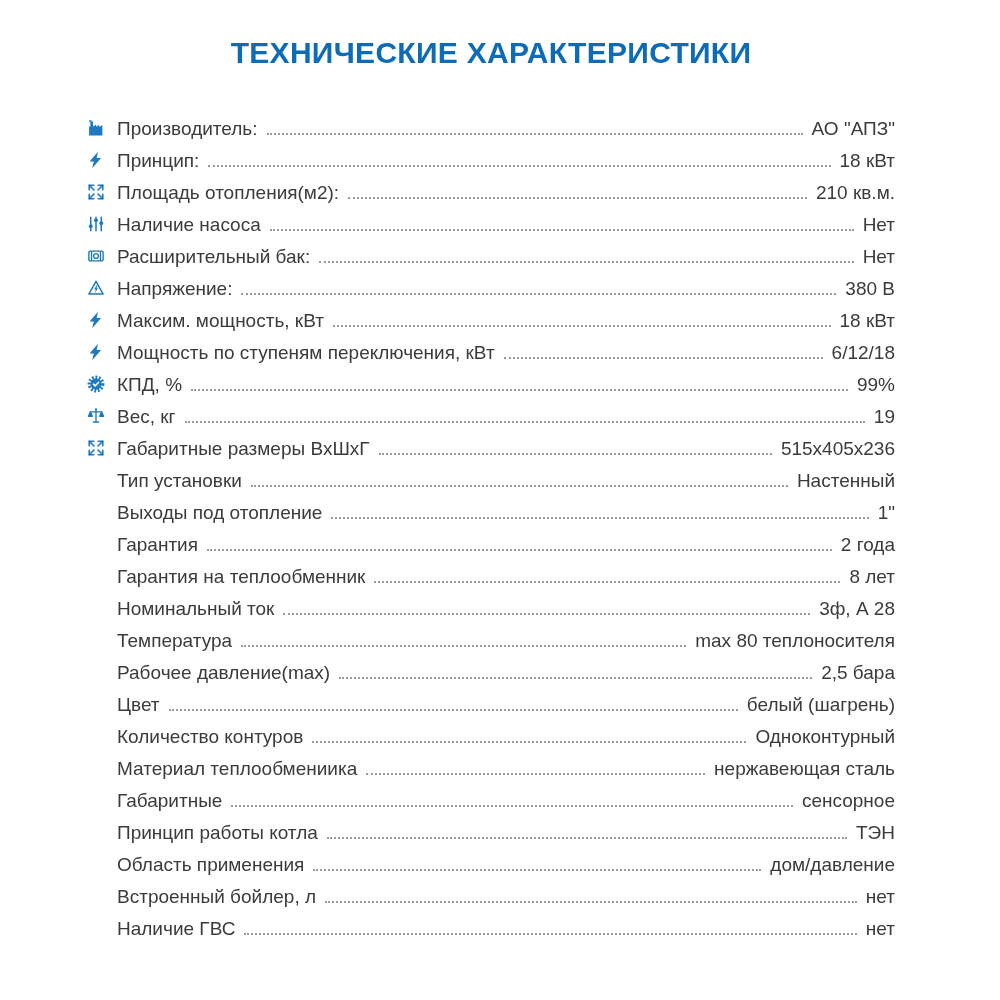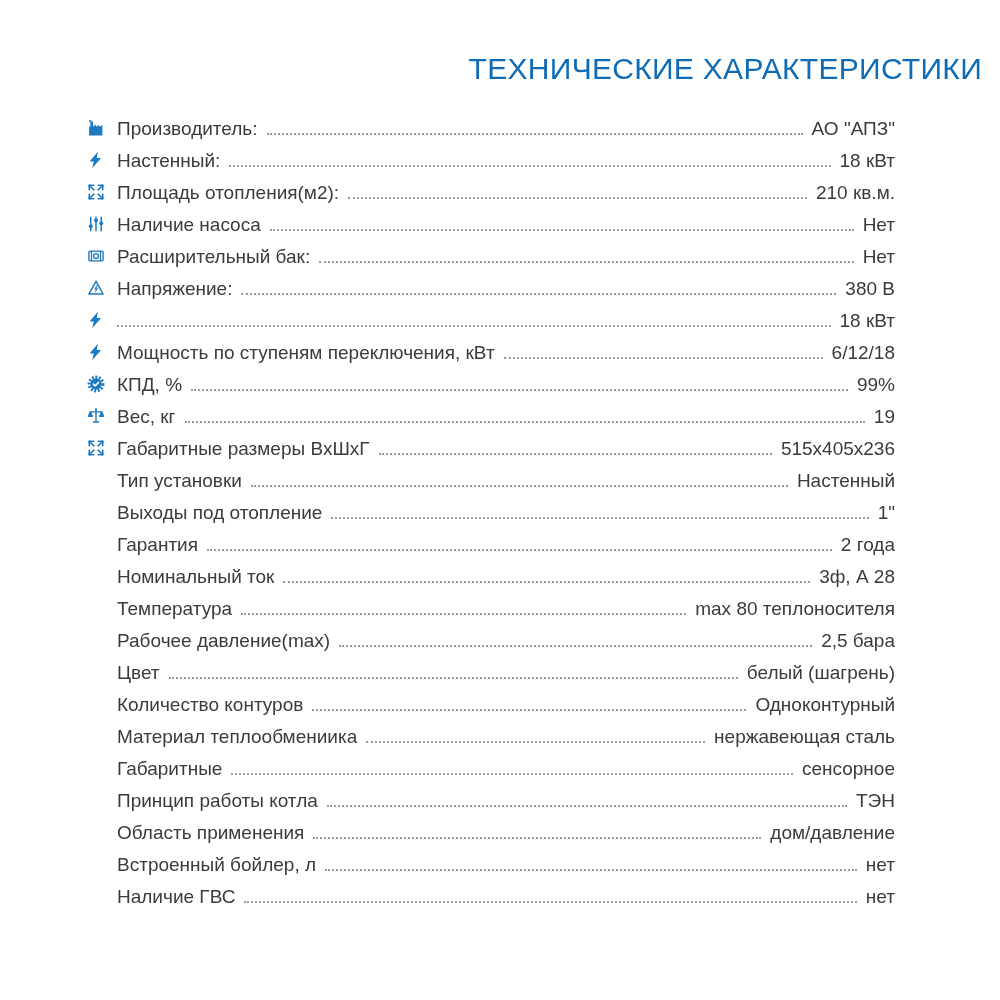--- a/index.html
+++ b/index.html
@@ -17,24 +17,24 @@
     color:var(--text);
     position:relative;
     overflow:hidden;
   }
   .page{
     position:absolute;inset:0;
     background:var(--bg);
   }
   .page-title{
     position:absolute;
-    top:52px;left:0;width:982px;
-    text-align:right;
+    top:36px;left:0;width:982px;
+    text-align:center;
     font-size:30px;
-    font-weight:normal;
+    font-weight:bold;
     letter-spacing:0.3px;
     color:var(--accent);
     white-space:nowrap;
   }
   .spec-list{
     position:absolute;
     top:112px;left:87px;width:808px;
   }
   .row{
     height:32px;
@@ -92,21 +92,21 @@
         <span class="label">Производитель:</span>
         <span class="leader"></span>
         <span class="value">АО "АПЗ"</span>
       </div>
       <div class="row">
         <span class="icon">
           <svg viewBox="0 0 24 24">
             <path fill="currentColor" d="M14.6 1 3.4 14.1h5.7l-2.1 8.9L18.8 9.4h-5.9L14.6 1z"></path>
           </svg>
         </span>
-        <span class="label">Настенный:</span>
+        <span class="label">Принцип:</span>
         <span class="leader"></span>
         <span class="value">18 кВт</span>
       </div>
       <div class="row">
         <span class="icon">
           <svg viewBox="0 0 24 24" fill="none" stroke="currentColor" stroke-width="2.2" stroke-linecap="round" stroke-linejoin="round">
             <path d="M9 3H3v6"></path>
             <path d="M3 3l6.3 6.3"></path>
             <path d="M15 3h6v6"></path>
             <path d="M21 3l-6.3 6.3"></path>
@@ -157,20 +157,21 @@
         <span class="label">Напряжение:</span>
         <span class="leader"></span>
         <span class="value">380 В</span>
       </div>
       <div class="row">
         <span class="icon">
           <svg viewBox="0 0 24 24">
             <path fill="currentColor" d="M14.6 1 3.4 14.1h5.7l-2.1 8.9L18.8 9.4h-5.9L14.6 1z"></path>
           </svg>
         </span>
+        <span class="label">Максим. мощность, кВт</span>
         <span class="leader"></span>
         <span class="value">18 кВт</span>
       </div>
       <div class="row">
         <span class="icon">
           <svg viewBox="0 0 24 24">
             <path fill="currentColor" d="M14.6 1 3.4 14.1h5.7l-2.1 8.9L18.8 9.4h-5.9L14.6 1z"></path>
           </svg>
         </span>
         <span class="label">Мощность по ступеням переключения, кВт</span>
@@ -234,20 +235,26 @@
         <span class="value">1"</span>
       </div>
       <div class="row">
         <span class="icon"></span>
         <span class="label">Гарантия</span>
         <span class="leader"></span>
         <span class="value">2 года</span>
       </div>
       <div class="row">
         <span class="icon"></span>
+        <span class="label">Гарантия на теплообменник</span>
+        <span class="leader"></span>
+        <span class="value">8 лет</span>
+      </div>
+      <div class="row">
+        <span class="icon"></span>
         <span class="label">Номинальный ток</span>
         <span class="leader"></span>
         <span class="value">3ф, А 28</span>
       </div>
       <div class="row">
         <span class="icon"></span>
         <span class="label">Температура</span>
         <span class="leader"></span>
         <span class="value">max 80 теплоносителя</span>
       </div>

